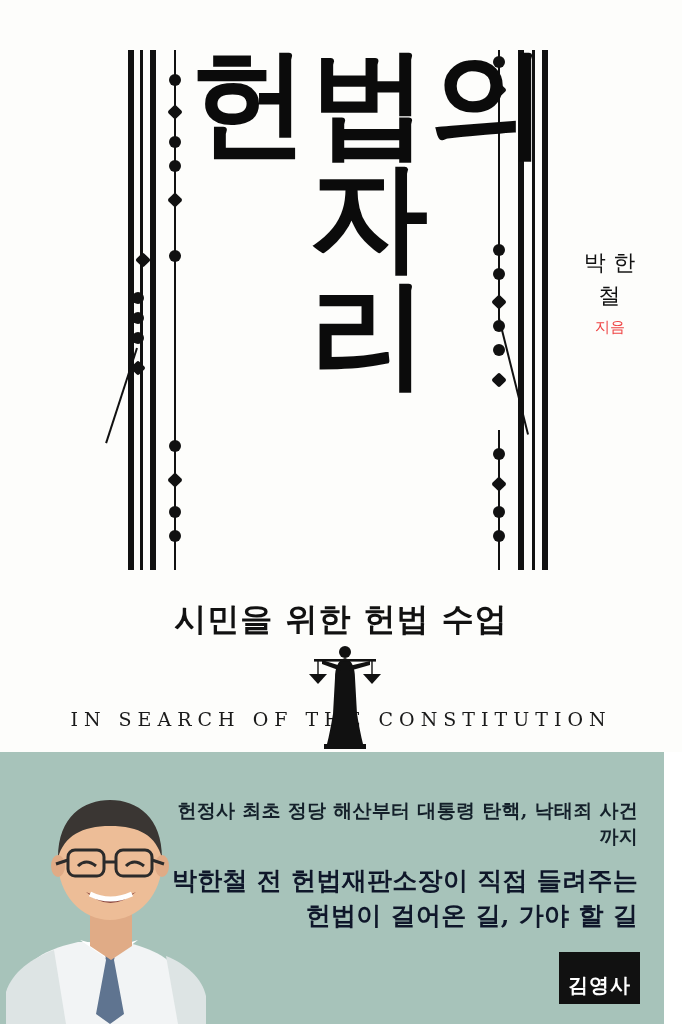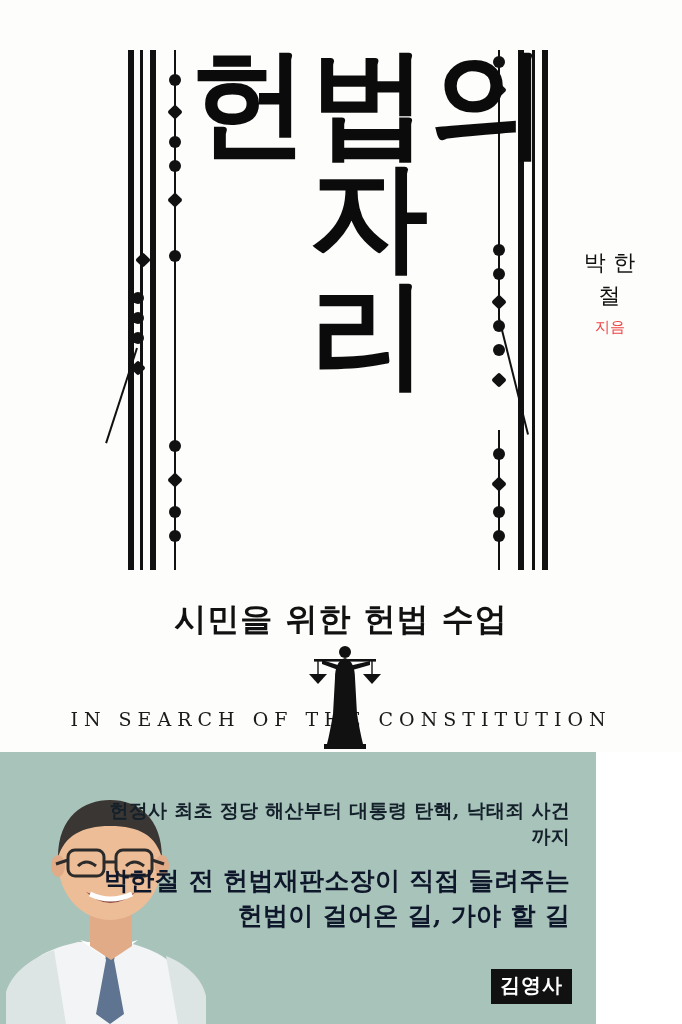--- a/index.html
+++ b/index.html
@@ -145,21 +145,21 @@
     top: -60px;
     width: 90px;
     height: 112px;
   }
 
   
   .band {
     position: absolute;
     left: 0;
     top: 752px;
-    width: 596px;
+    width: 664px;
     height: 272px;
     background: #a7c3ba;
     overflow: hidden;
   }
   .photo {
     position: absolute;
     left: 6px;
     top: 18px;
     width: 220px;
     height: 254px;
@@ -190,21 +190,21 @@
 
   .publisher {
     position: absolute;
     right: 24px;
     bottom: 20px;
     background: #111111;
     color: #ffffff;
     font-family: "DejaVu Serif", "Liberation Serif", serif;
     font-size: 20px;
     font-weight: 700;
-    padding: 3px 9px 5px 9px;
+    padding: 20px 9px 5px 9px;
     letter-spacing: 1px;
   }
 </style>
 </head>
 <body>
 
 <div class="cover-top">
 
   <div class="bars left">
     <div class="bar" style="left:0px;"></div>

